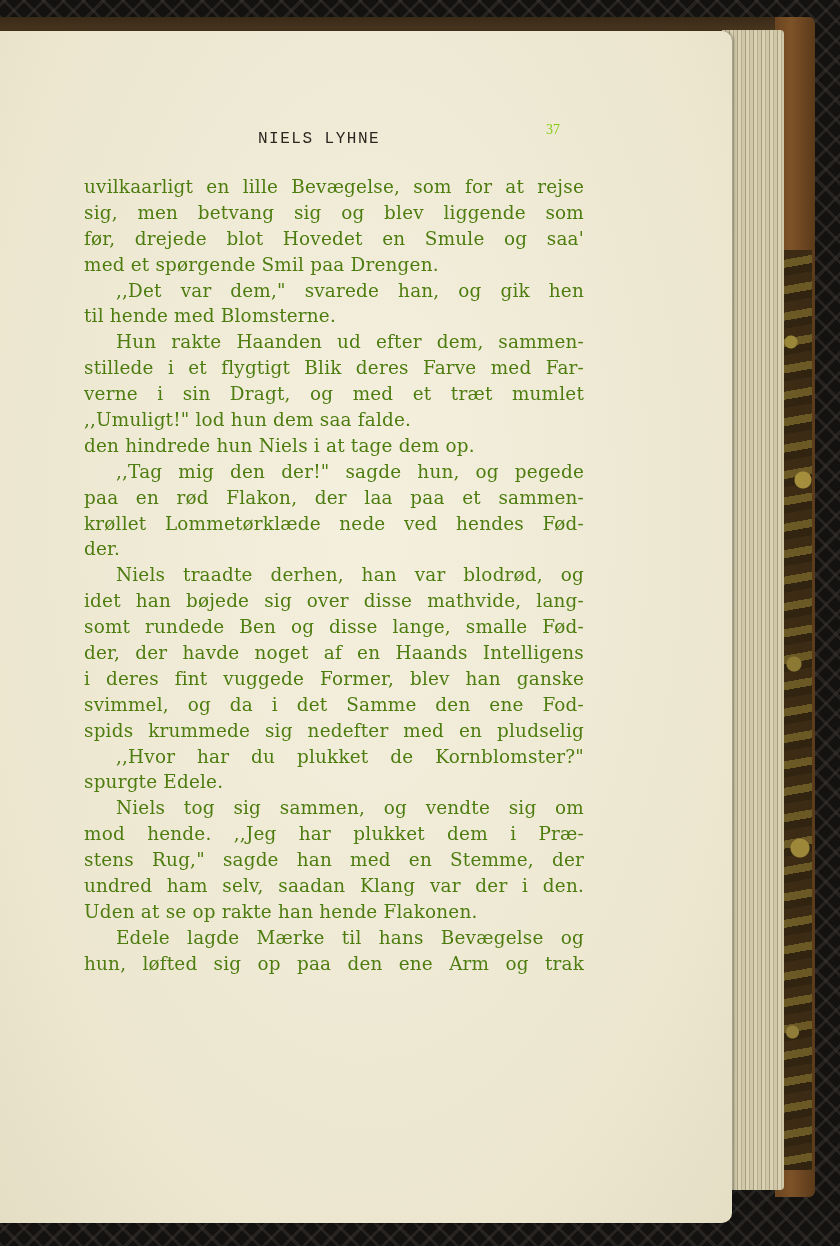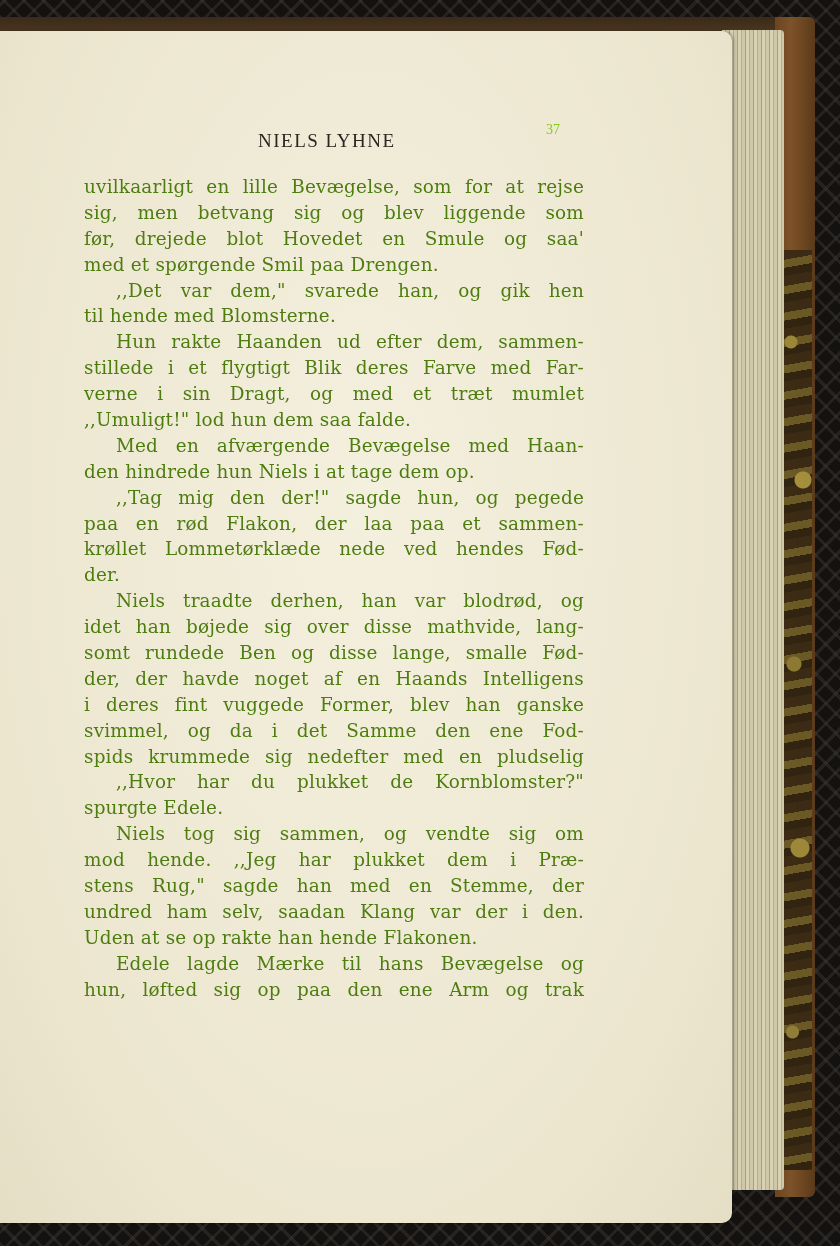--- a/index.html
+++ b/index.html
@@ -37,21 +37,21 @@
   }
   .page {
     position: absolute; left: 0; top: 31px; width: 732px; height: 1192px;
     background: #f1ecd8;
     background-image: radial-gradient(ellipse at 50% 40%, #f4f0de 0%, #ece6cf 75%, #e4dec5 100%);
     border-radius: 0 10px 10px 0;
     box-shadow: 2px 0 3px rgba(0,0,0,0.25);
   }
   .running-head {
     position: absolute; left: 258px; top: 130px;
-    font-family: Liberation Serif, serif; font-size: 19px; letter-spacing: 1.5px;
+    font-family: Liberation Mono, monospace; font-size: 16px; letter-spacing: 1.5px;
     color: #2b2620;
   }
   .page-number {
     position: absolute; left: 546px; top: 122px;
     font-family: "Liberation Serif", serif; font-size: 14px; color: #84cc16;
   }
   .body-text {
     position: absolute; left: 84px; top: 174px; width: 500px;
     font-family: "DejaVu Serif", serif; font-size: 18.4px; line-height: 25.9px;
     color: #4d7c0f; letter-spacing: 0.2px;
@@ -77,21 +77,20 @@
     <span class="line">uvilkaarligt en lille Bevægelse, som for at rejse</span>
     <span class="line">sig, men betvang sig og blev liggende som</span>
     <span class="line">før, drejede blot Hovedet en Smule og saa'</span>
     <span class="line last">med et spørgende Smil paa Drengen.</span>
     <span class="line indent">,,Det var dem," svarede han, og gik hen</span>
     <span class="line last">til hende med Blomsterne.</span>
     <span class="line indent">Hun rakte Haanden ud efter dem, sammen-</span>
     <span class="line">stillede i et flygtigt Blik deres Farve med Far-</span>
     <span class="line">verne i sin Dragt, og med et træt mumlet</span>
     <span class="line last">,,Umuligt!" lod hun dem saa falde.</span>
-    <span class="line indent">Med en afværgende Bevægelse med Haan-</span>
     <span class="line last">den hindrede hun Niels i at tage dem op.</span>
     <span class="line indent">,,Tag mig den der!" sagde hun, og pegede</span>
     <span class="line">paa en rød Flakon, der laa paa et sammen-</span>
     <span class="line">krøllet Lommetørklæde nede ved hendes Fød-</span>
     <span class="line last">der.</span>
     <span class="line indent">Niels traadte derhen, han var blodrød, og</span>
     <span class="line">idet han bøjede sig over disse mathvide, lang-</span>
     <span class="line">somt rundede Ben og disse lange, smalle Fød-</span>
     <span class="line">der, der havde noget af en Haands Intelligens</span>
     <span class="line">i deres fint vuggede Former, blev han ganske</span>

